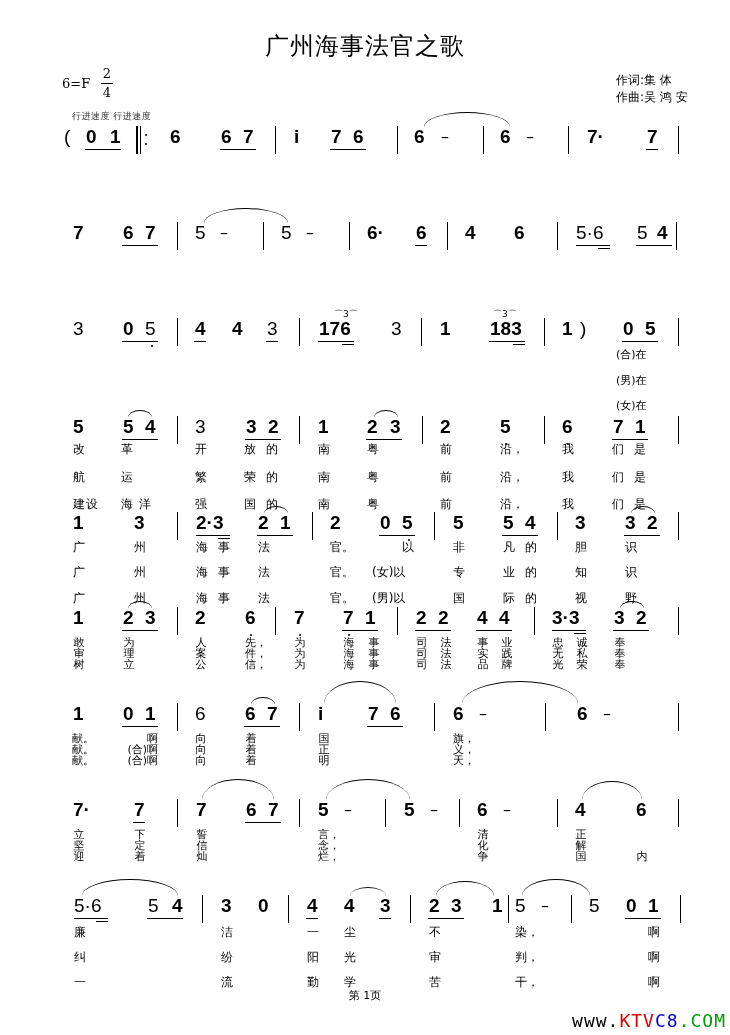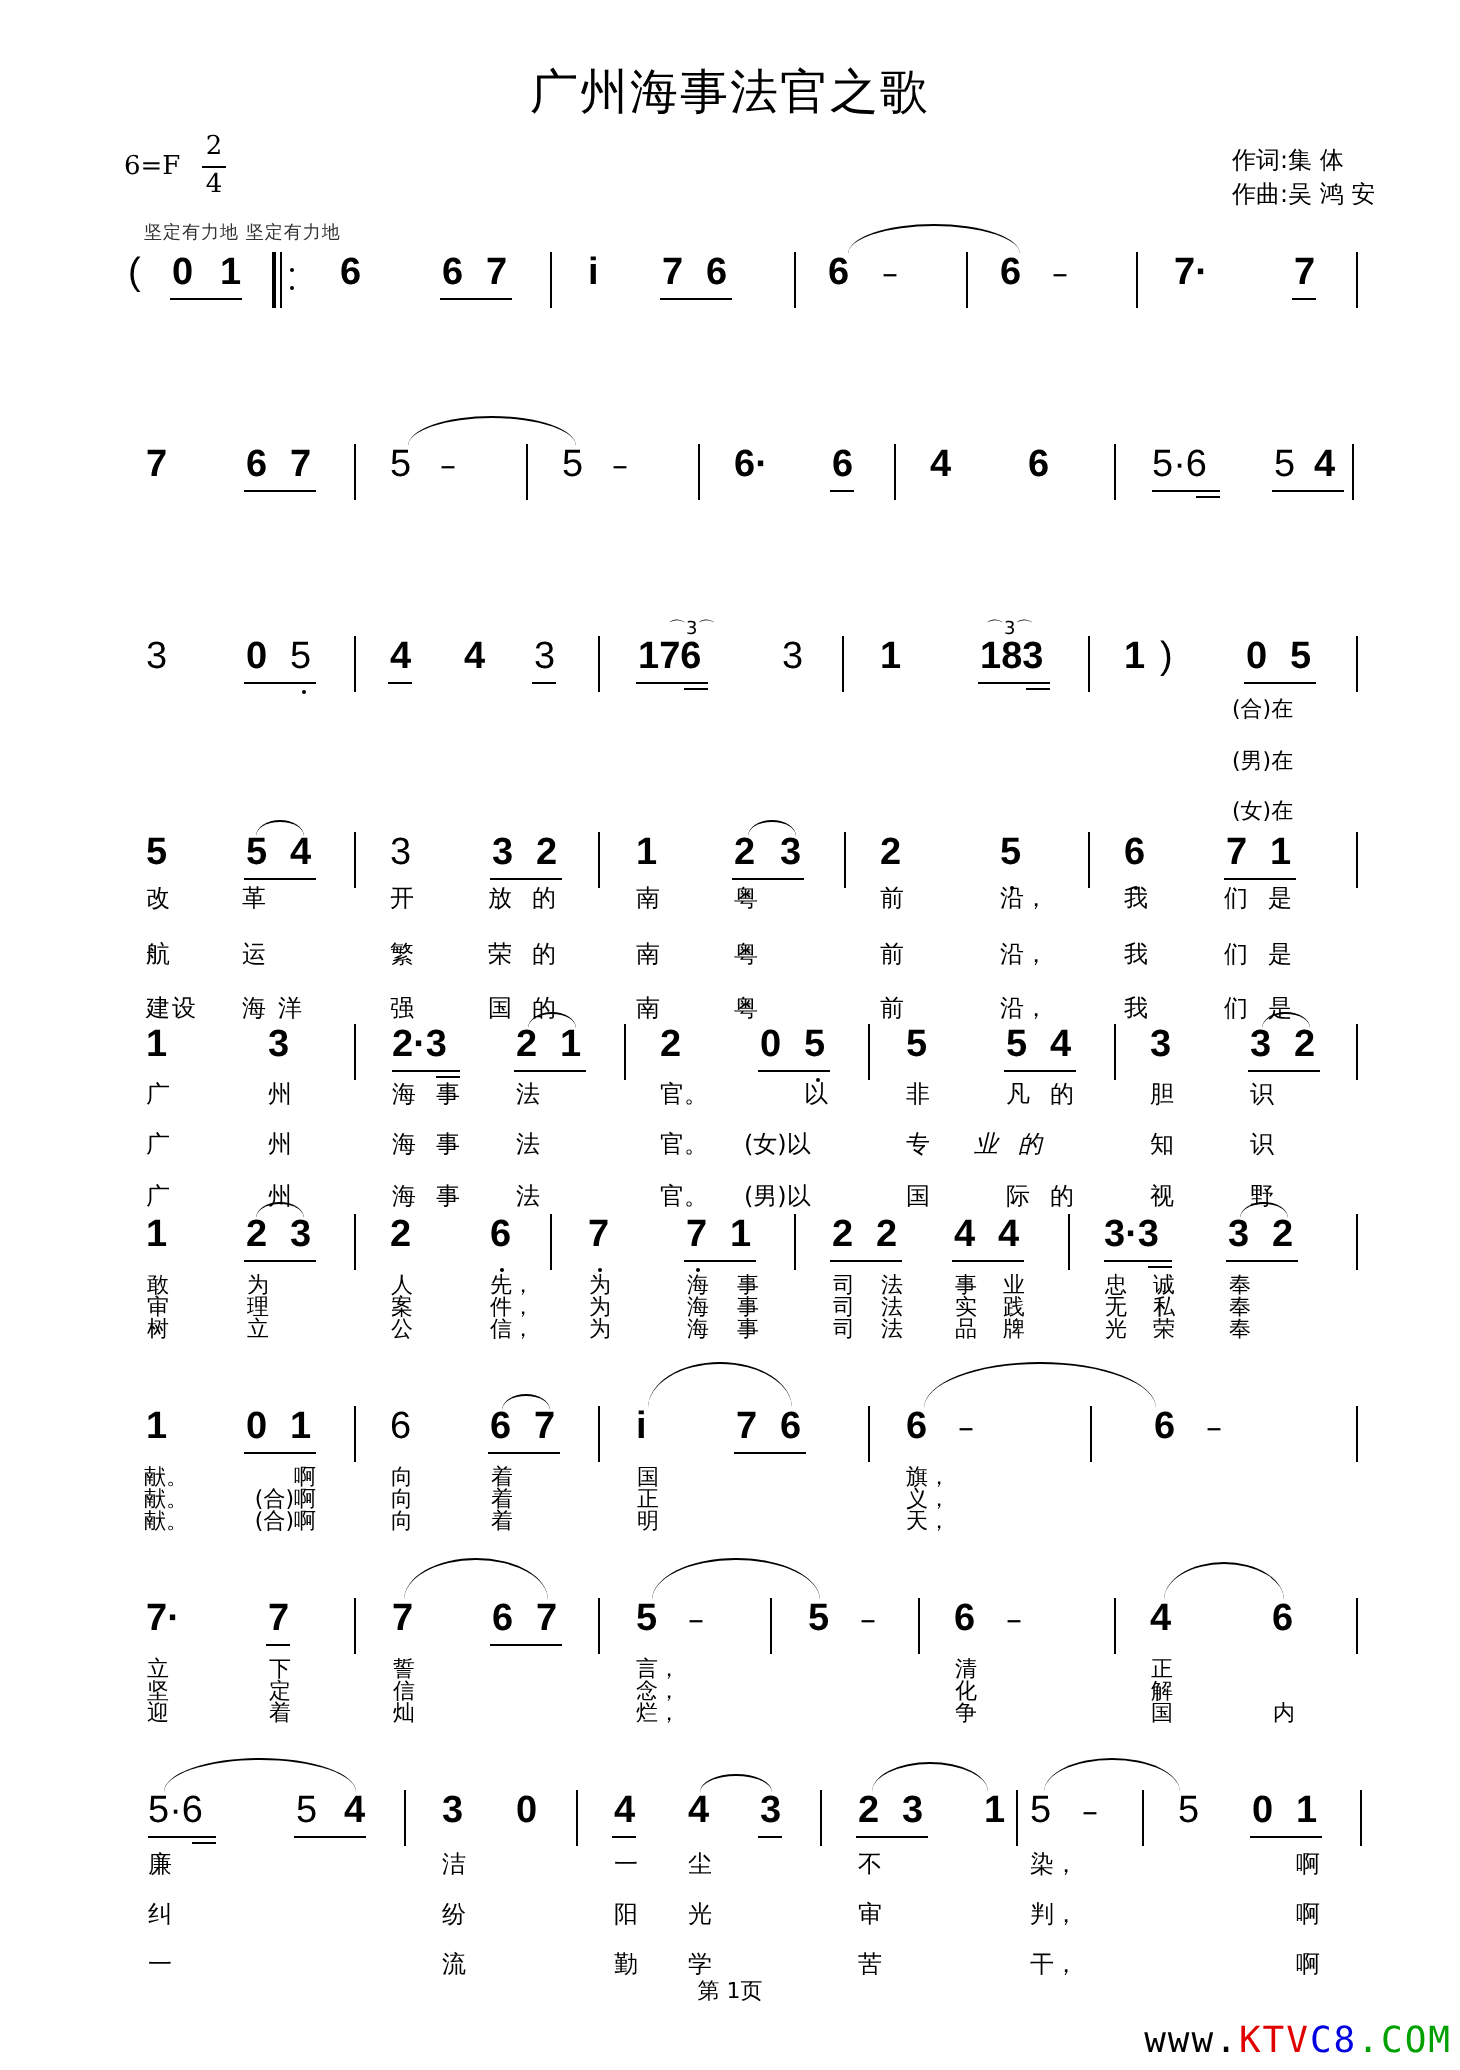--- a/index.html
+++ b/index.html
@@ -33,21 +33,21 @@
 <div class="abs key">6=F</div>
 <div class="abs frac">
   <div>2</div>
   <div class="bar"></div>
   <div>4</div>
 </div>
 <div class="abs credits">
   <div>作词:集    体</div>
   <div>作曲:吴 鸿 安</div>
 </div>
-<div class="abs tempo">坚定有力地   坚定有力地</div>
+<div class="abs tempo">行进速度   行进速度</div>
 
 <div class="row" style="top:126px;height:40px;">
   <span class="n" style="left:64px;font-weight:normal;">(</span>
   <span class="n" style="left:86px;">0</span>
   <span class="n" style="left:110px;">1</span>
   <div class="ul" style="left:85px;top:23px;width:36px;"></div>
   <div class="bl" style="left:136px;top:0;height:28px;width:2px;"></div>
   <div class="bl" style="left:140px;top:0;height:28px;"></div>
   <div class="dotb" style="left:145px;top:8px;"></div>
   <div class="dotb" style="left:145px;top:17px;"></div>
@@ -243,21 +243,21 @@
   <span class="ly" style="left:575px;top:28px;">胆</span>
   <span class="ly" style="left:625px;top:28px;">识</span>
 
   <span class="ly" style="left:73px;top:53px;">广</span>
   <span class="ly" style="left:134px;top:53px;">州</span>
   <span class="ly" style="left:196px;top:53px;letter-spacing:10px;">海事</span>
   <span class="ly" style="left:258px;top:53px;">法</span>
   <span class="ly" style="left:330px;top:53px;">官。</span>
   <span class="ly" style="left:372px;top:53px;">(女)以</span>
   <span class="ly" style="left:453px;top:53px;">专</span>
-  <span class="ly" style="left:487px;top:53px;letter-spacing:10px;font-style:italic;">业的</span>
+  <span class="ly" style="left:503px;top:53px;letter-spacing:10px;">业的</span>
   <span class="ly" style="left:575px;top:53px;">知</span>
   <span class="ly" style="left:625px;top:53px;">识</span>
 
   <span class="ly" style="left:73px;top:79px;">广</span>
   <span class="ly" style="left:134px;top:79px;">州</span>
   <span class="ly" style="left:196px;top:79px;letter-spacing:10px;">海事</span>
   <span class="ly" style="left:258px;top:79px;">法</span>
   <span class="ly" style="left:330px;top:79px;">官。</span>
   <span class="ly" style="left:372px;top:79px;">(男)以</span>
   <span class="ly" style="left:453px;top:79px;">国</span>

